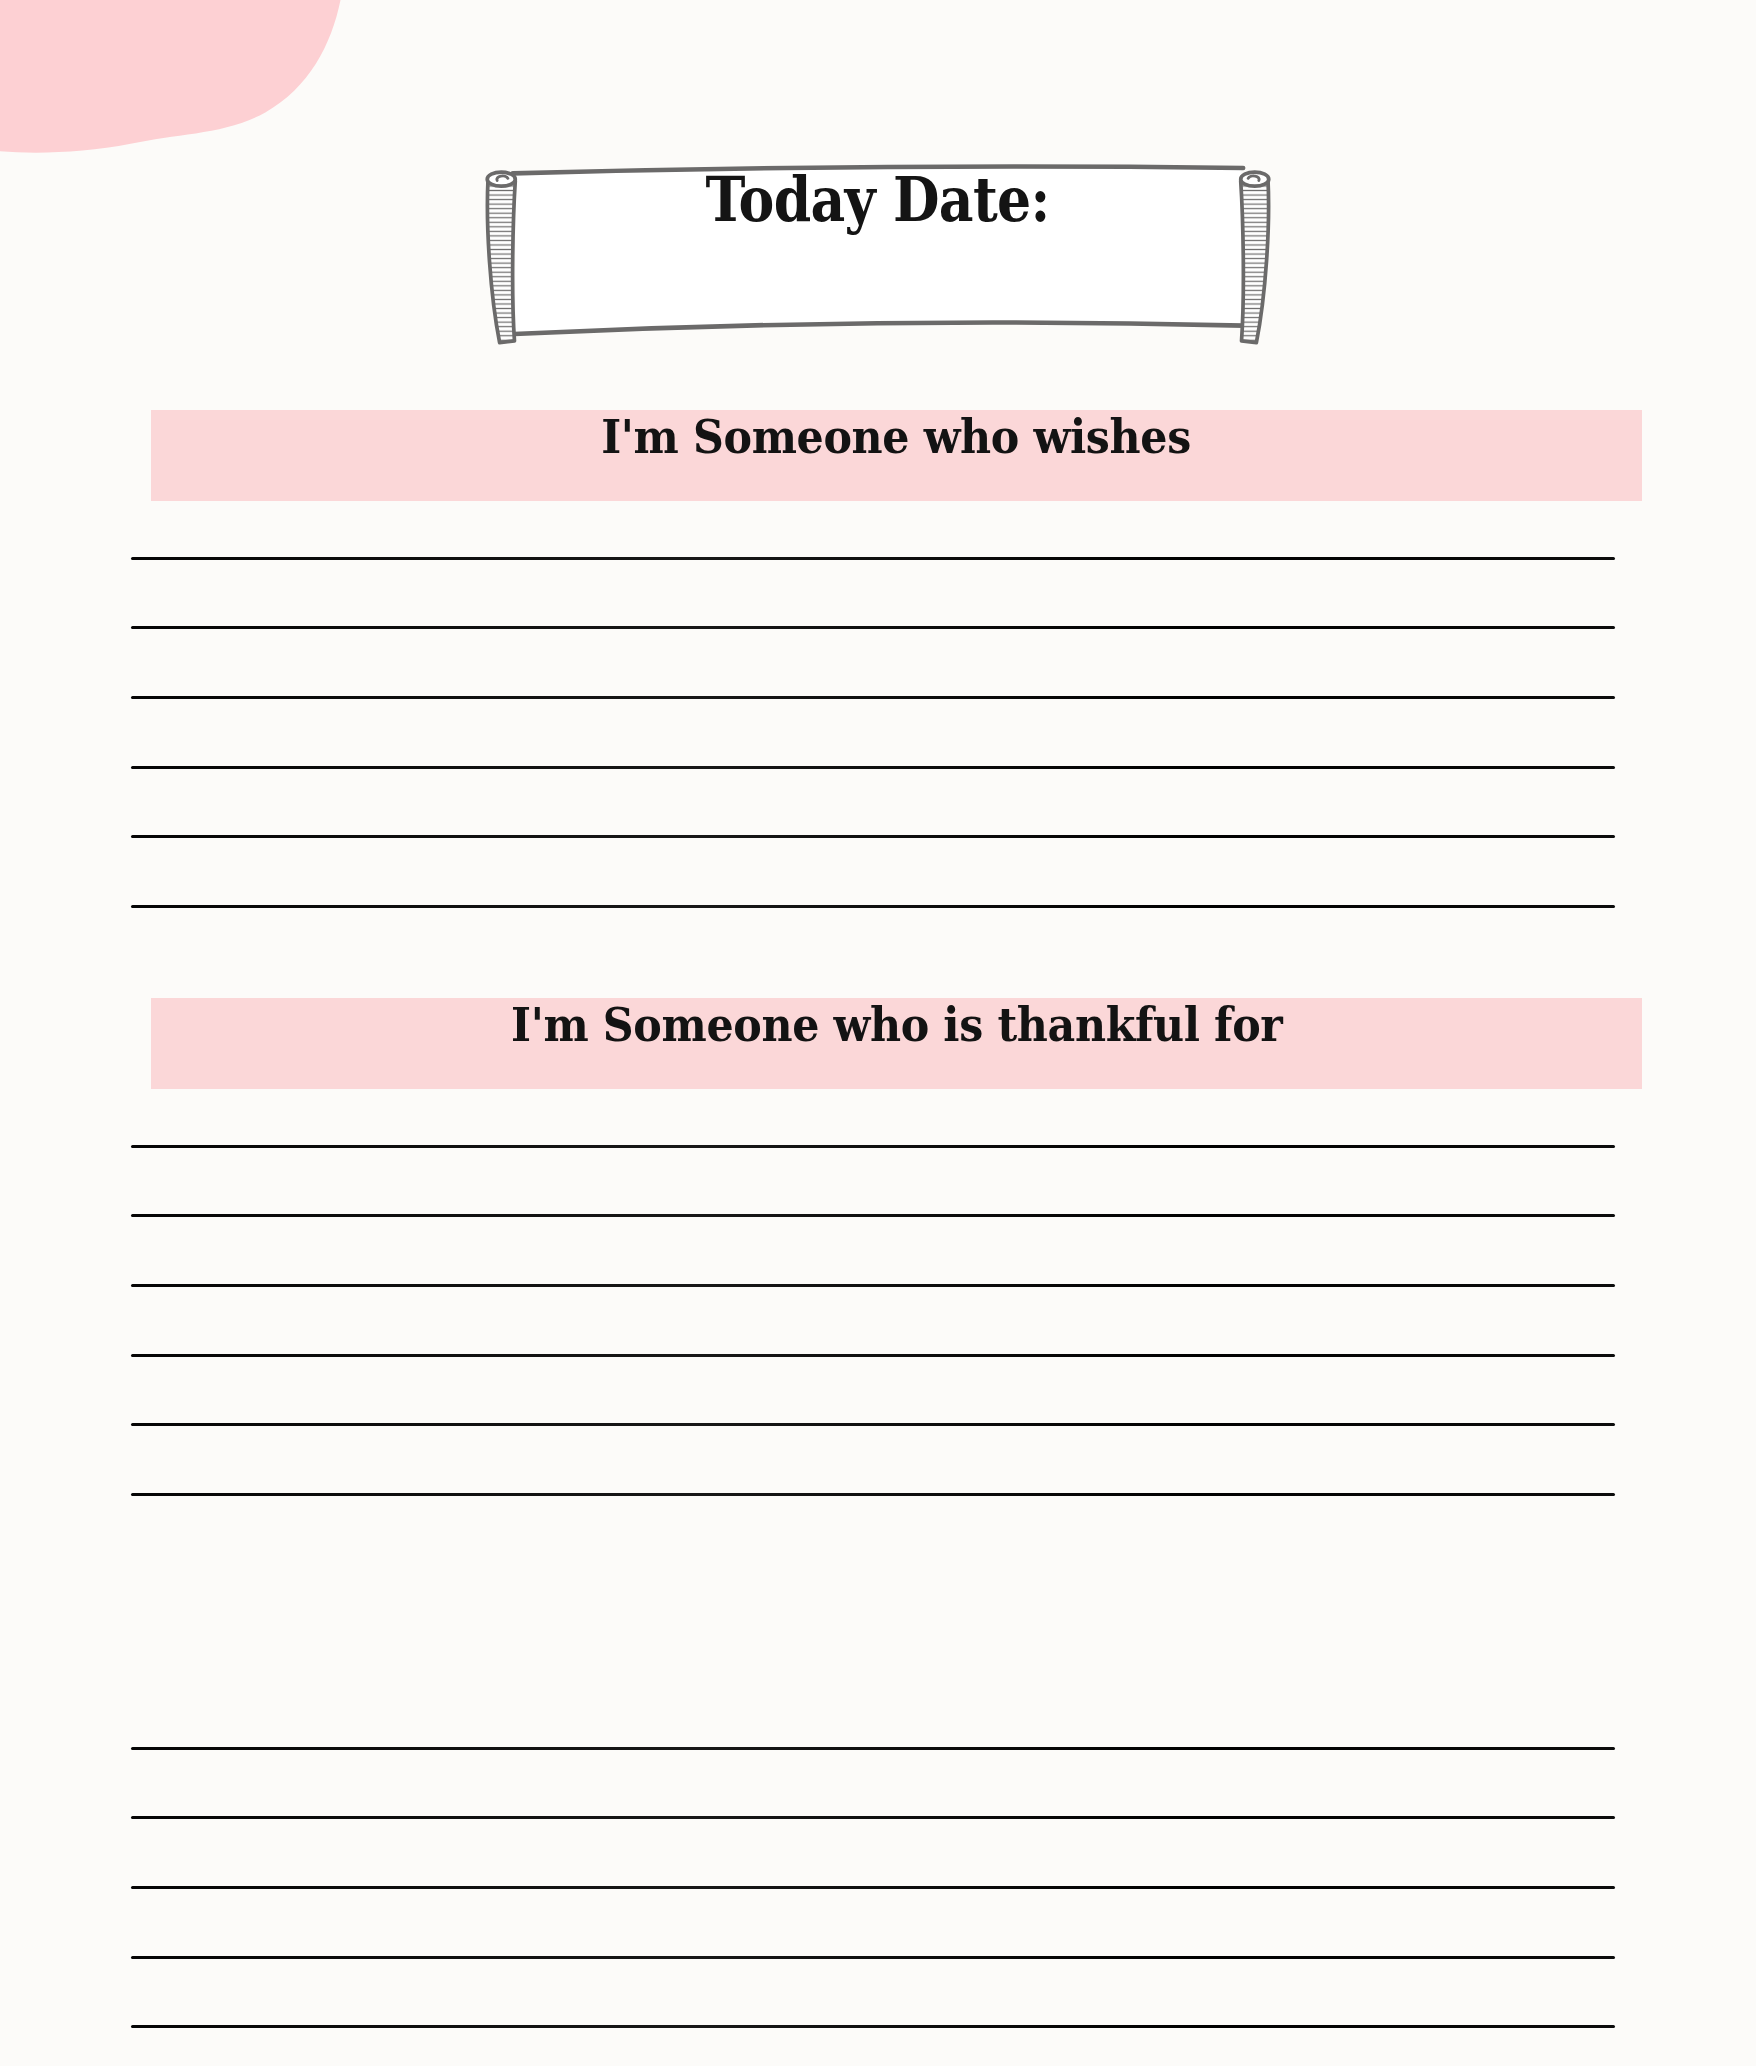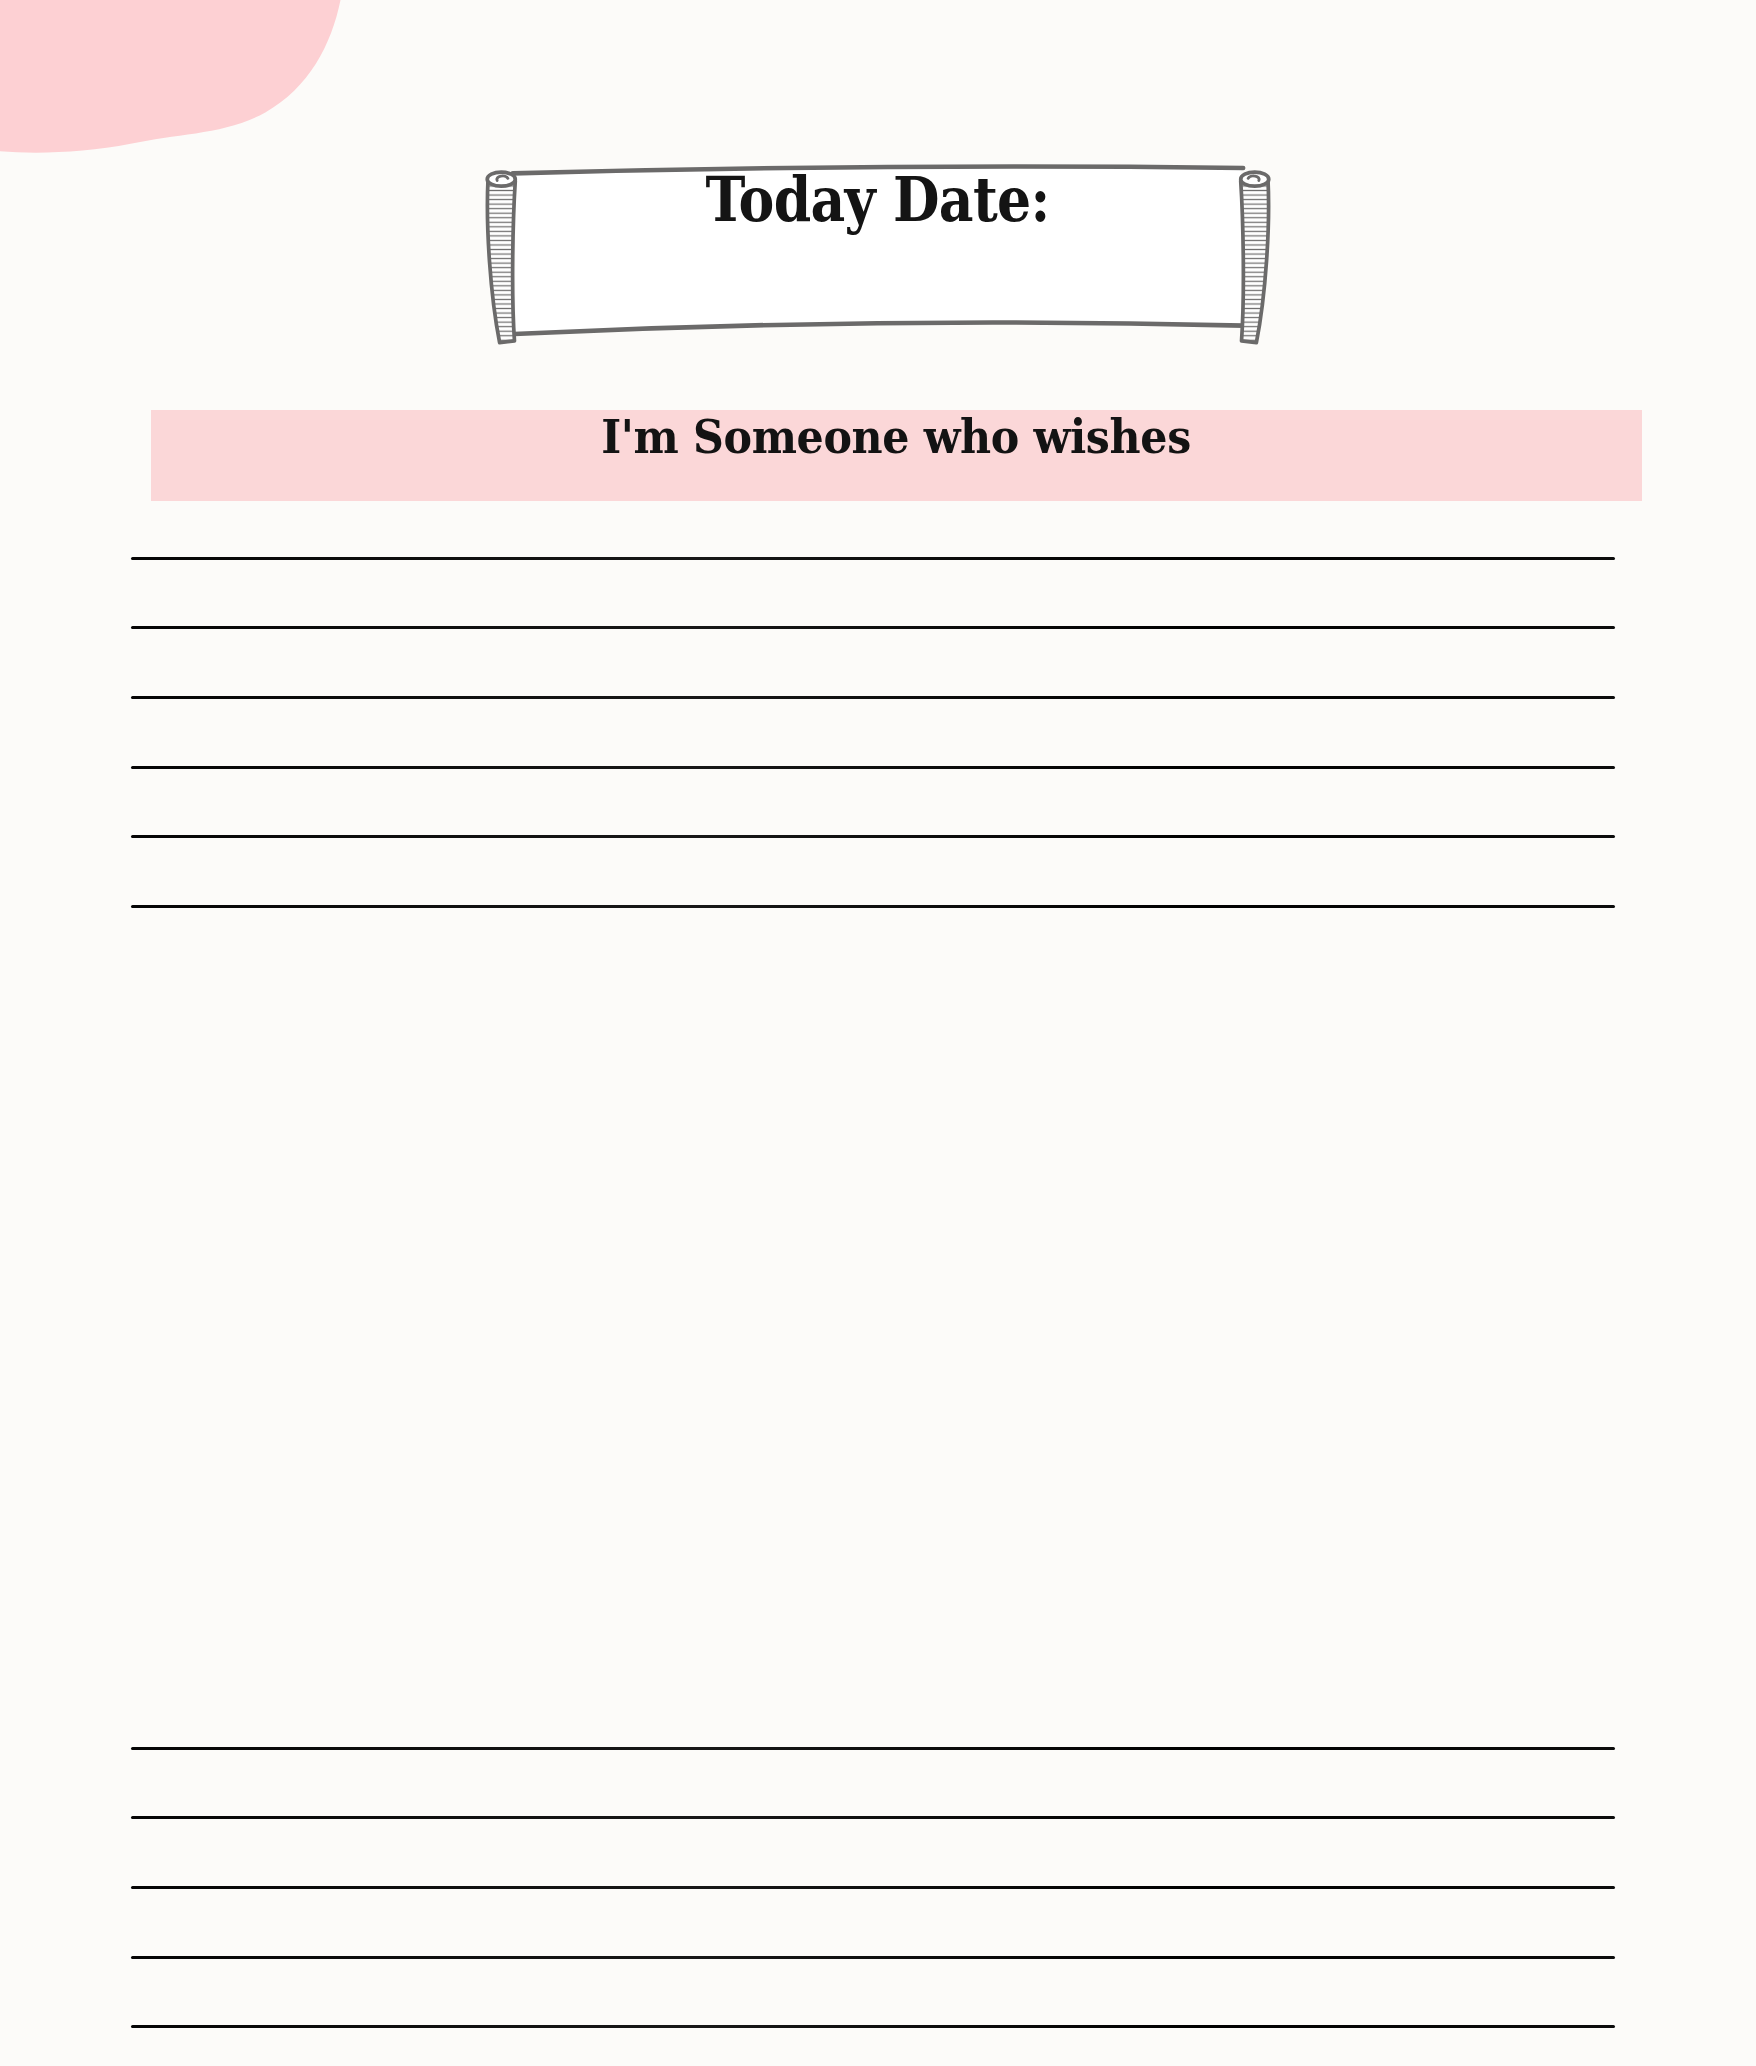--- a/index.html
+++ b/index.html
@@ -111,20 +111,33 @@
     <div class="lines">
       <div class="wline l1"></div>
       <div class="wline l2"></div>
       <div class="wline l3"></div>
       <div class="wline l4"></div>
       <div class="wline l5"></div>
       <div class="wline l6"></div>
     </div>
   </section>
 
+  <section class="section section-s2">
+    <div class="section-bar">
+      <span class="bar-label">I'm Someone who is thankful for</span>
+    </div>
+    <div class="lines">
+      <div class="wline l1"></div>
+      <div class="wline l2"></div>
+      <div class="wline l3"></div>
+      <div class="wline l4"></div>
+      <div class="wline l5"></div>
+      <div class="wline l6"></div>
+    </div>
+  </section>
 
   <section class="section section-s3">
     <div class="lines">
       <div class="wline l1"></div>
       <div class="wline l2"></div>
       <div class="wline l3"></div>
       <div class="wline l4"></div>
       <div class="wline l5"></div>
 
     </div>

